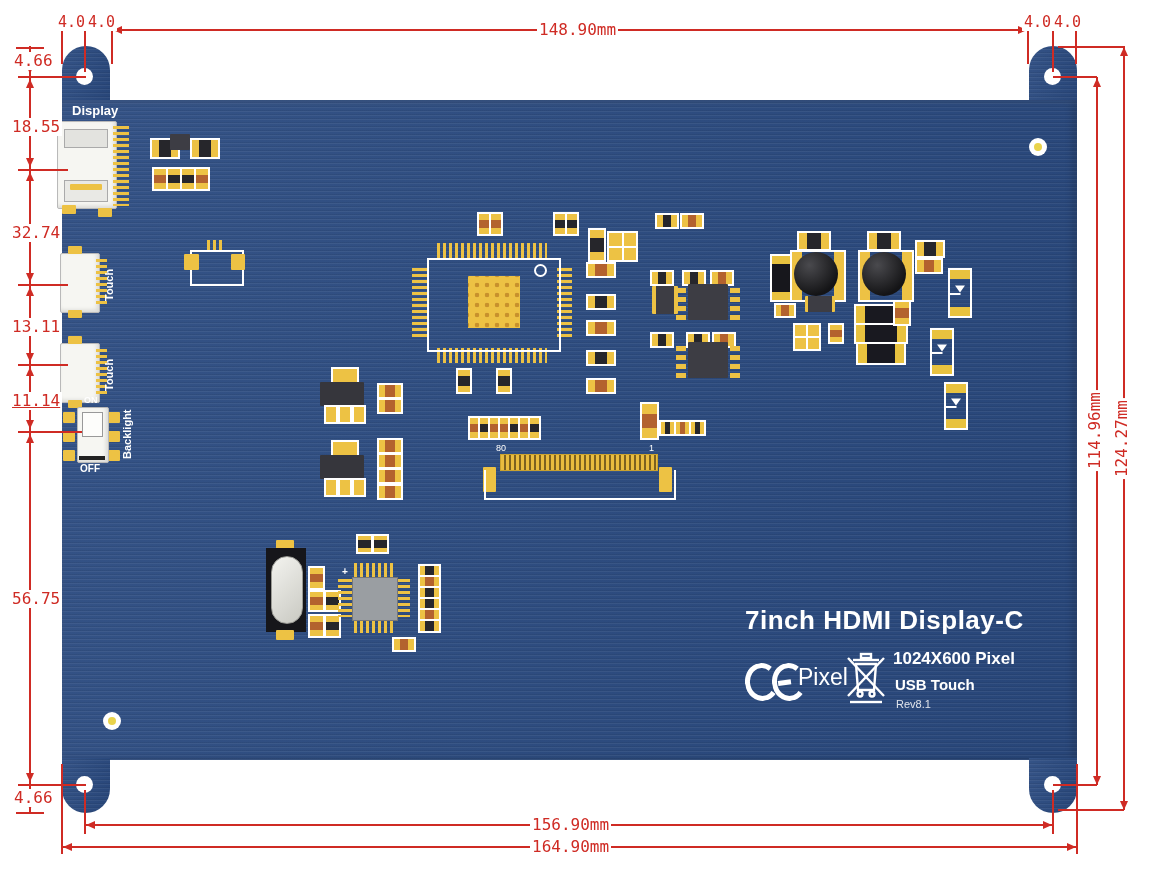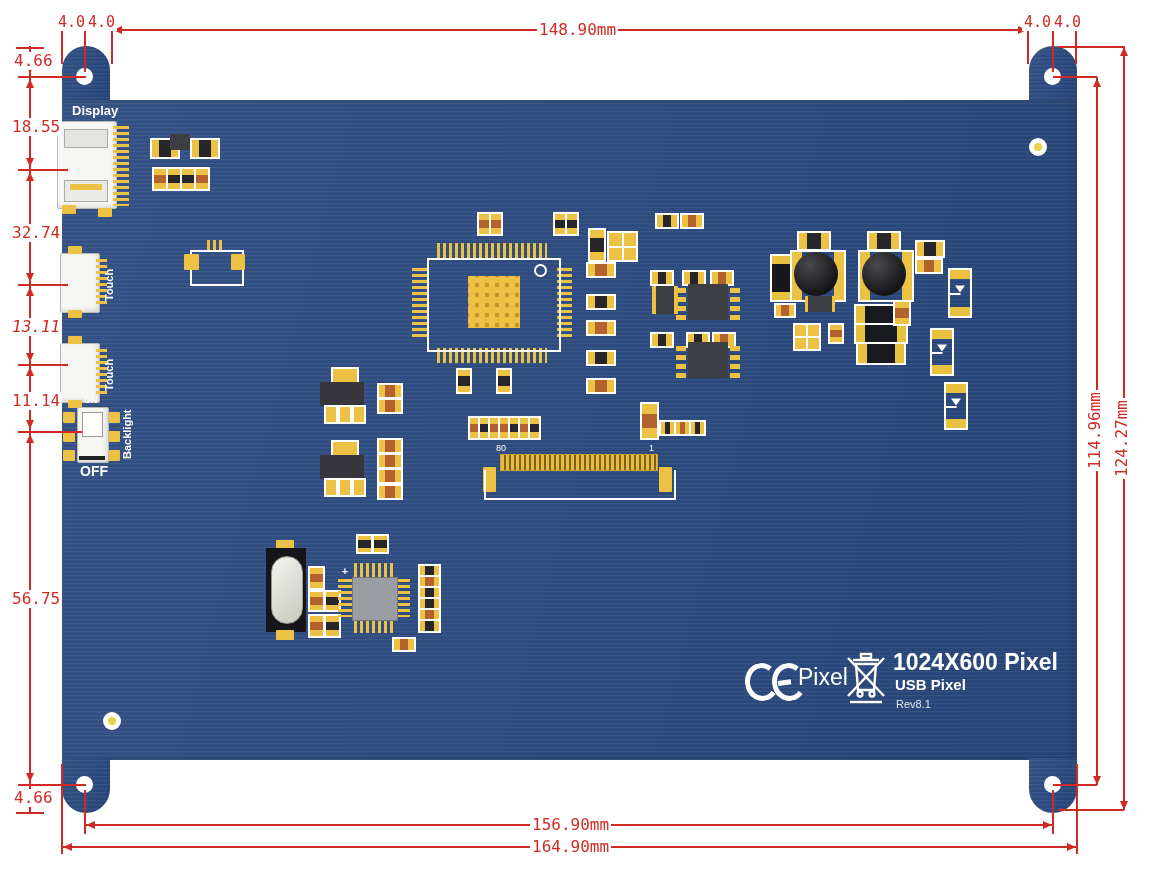--- a/index.html
+++ b/index.html
@@ -113,21 +113,21 @@
   <div class="abs silk" style="left:84px;top:395px;font-size:9px;">ON</div>
   <div class="abs pad" style="left:63px;top:412px;width:12px;height:11px;"></div>
   <div class="abs pad" style="left:63px;top:431px;width:12px;height:11px;"></div>
   <div class="abs pad" style="left:63px;top:450px;width:12px;height:11px;"></div>
   <div class="abs pad" style="left:108px;top:412px;width:12px;height:11px;"></div>
   <div class="abs pad" style="left:108px;top:431px;width:12px;height:11px;"></div>
   <div class="abs pad" style="left:108px;top:450px;width:12px;height:11px;"></div>
   <div class="abs white-body" style="left:77px;top:407px;width:30px;height:54px;"></div>
   <div class="abs" style="left:82px;top:412px;width:19px;height:23px;background:#fdfdfb;border:1px solid #999;"></div>
   <div class="abs" style="left:79px;top:456px;width:26px;height:4px;background:#222;"></div>
-  <div class="abs silk" style="left:80px;top:463px;font-size:14px;">OFF</div>
+  <div class="abs silk" style="left:80px;top:463px;font-size:10px;">OFF</div>
   <div class="abs silk vtext" style="left:121px;top:404px;height:60px;font-size:11px;">Backlight</div>
 
   <div class="abs res-h k" style="left:150px;top:138px;width:26px;height:17px;"></div>
   <div class="abs ic" style="left:170px;top:134px;width:20px;height:16px;"></div>
   <div class="abs res-h k" style="left:190px;top:138px;width:26px;height:17px;"></div>
   <div class="abs res-v" style="left:152px;top:167px;width:12px;height:20px;"></div>
   <div class="abs res-v k" style="left:166px;top:167px;width:12px;height:20px;"></div>
   <div class="abs res-v k" style="left:180px;top:167px;width:12px;height:20px;"></div>
   <div class="abs res-v" style="left:194px;top:167px;width:12px;height:20px;"></div>
 
@@ -266,37 +266,38 @@
   <div class="abs tant" style="left:854px;top:304px;width:50px;height:17px;"></div>
   <div class="abs tant" style="left:854px;top:323px;width:50px;height:17px;"></div>
   <div class="abs tant" style="left:856px;top:342px;width:46px;height:19px;"></div>
   <div class="abs res-h k" style="left:915px;top:240px;width:26px;height:14px;"></div>
   <div class="abs res-h" style="left:915px;top:258px;width:24px;height:12px;"></div>
   <div class="abs res-v" style="left:893px;top:300px;width:14px;height:22px;"></div>
   <div class="abs diode" style="left:948px;top:268px;width:20px;height:46px;"></div>
   <div class="abs diode" style="left:930px;top:328px;width:20px;height:44px;"></div>
   <div class="abs diode" style="left:944px;top:382px;width:20px;height:44px;"></div>
 
+  <div class="abs silk brand-title" style="left:745px;top:605px;">7inch HDMI Display-C</div>
   <div class="abs ce-letter" style="left:745px;top:663px;"></div>
   <div class="abs ce-letter e" style="left:772px;top:663px;"></div>
   <div class="abs silk" style="left:798px;top:664px;font-size:23px;font-weight:normal;">Pixel</div>
   <svg class="abs" style="left:845px;top:652px;" width="42" height="54" viewBox="0 0 42 54">
     <g stroke="#fff" stroke-width="2.4" fill="none">
       <rect x="16" y="2" width="10" height="4"></rect>
       <line x1="8" y1="8" x2="34" y2="8"></line>
       <path d="M11 12 L31 12 L29 38 L13 38 Z"></path>
       <circle cx="15" cy="42" r="2.5"></circle>
       <circle cx="27" cy="42" r="2.5"></circle>
       <line x1="3" y1="6" x2="39" y2="44"></line>
       <line x1="39" y1="6" x2="3" y2="44"></line>
       <line x1="5" y1="50" x2="37" y2="50"></line>
     </g>
   </svg>
-  <div class="abs silk" style="left:893px;top:649px;font-size:23px;">1024X600 Pixel</div>
-  <div class="abs silk" style="left:895px;top:676px;font-size:15px;">USB Pixel</div>
+  <div class="abs silk" style="left:893px;top:649px;font-size:17px;">1024X600 Pixel</div>
+  <div class="abs silk" style="left:895px;top:676px;font-size:15px;">USB Touch</div>
   <div class="abs silk" style="left:896px;top:698px;font-size:11px;font-weight:normal;opacity:.85;">Rev8.1</div>
 
   <div class="abs dl" style="left:61px;top:24px;width:2px;height:40px;"></div>
   <div class="abs dl" style="left:84px;top:24px;width:2px;height:48px;"></div>
   <div class="abs dl" style="left:111px;top:24px;width:2px;height:40px;"></div>
   <div class="abs dl" style="left:1027px;top:24px;width:2px;height:40px;"></div>
   <div class="abs dl" style="left:1052px;top:24px;width:2px;height:48px;"></div>
   <div class="abs dl" style="left:1075px;top:24px;width:2px;height:40px;"></div>
   <div class="abs dl" style="left:112px;top:29px;width:916px;height:2px;"></div>
   <div class="abs ah left" style="left:113px;top:26px;"></div>
@@ -326,22 +327,22 @@
   <div class="abs ah down" style="left:26px;top:353px;"></div>
   <div class="abs ah up" style="left:26px;top:367px;"></div>
   <div class="abs ah down" style="left:26px;top:420px;"></div>
   <div class="abs ah up" style="left:26px;top:434px;"></div>
   <div class="abs ah down" style="left:26px;top:773px;"></div>
   <div class="abs ah up" style="left:26px;top:787px;"></div>
   <div class="abs ah down" style="left:26px;top:801px;"></div>
   <div class="abs dlab" style="left:12px;top:52px;">4.66</div>
   <div class="abs dlab" style="left:10px;top:118px;">18.55</div>
   <div class="abs dlab" style="left:10px;top:224px;">32.74</div>
-  <div class="abs dlab" style="left:10px;top:318px;font-style:italic;">13.11</div>
-  <div class="abs dlab" style="left:10px;top:392px;">11.14</div>
+  <div class="abs dlab" style="left:10px;top:318px;">13.11</div>
+  <div class="abs dlab" style="left:10px;top:392px;text-decoration:underline;">11.14</div>
   <div class="abs dlab" style="left:10px;top:590px;">56.75</div>
   <div class="abs dlab" style="left:12px;top:789px;">4.66</div>
 
   <div class="abs dl" style="left:1053px;top:76px;width:44px;height:2px;"></div>
   <div class="abs dl" style="left:1053px;top:784px;width:44px;height:2px;"></div>
   <div class="abs dl" style="left:1058px;top:46px;width:66px;height:2px;"></div>
   <div class="abs dl" style="left:1058px;top:809px;width:66px;height:2px;"></div>
   <div class="abs dl" style="left:1096px;top:77px;width:2px;height:708px;"></div>
   <div class="abs dl" style="left:1123px;top:46px;width:2px;height:764px;"></div>
   <div class="abs ah up" style="left:1093px;top:78px;"></div>

